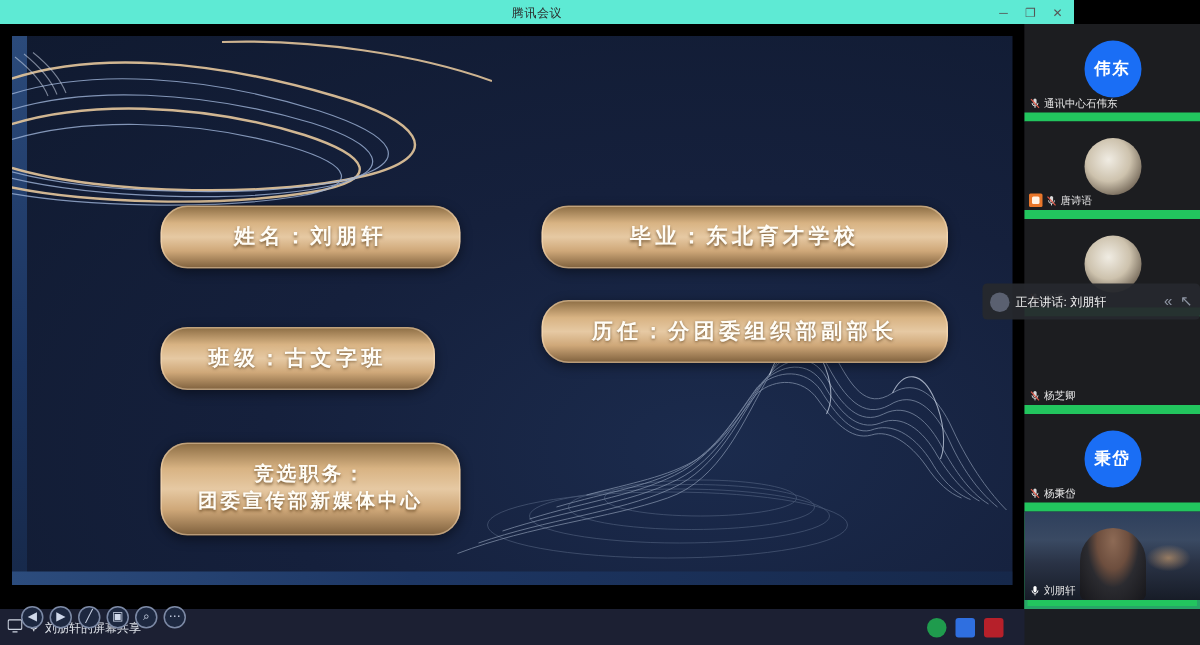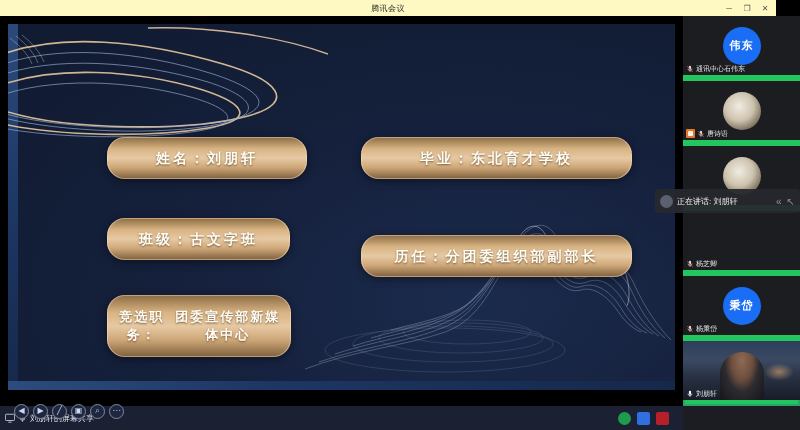--- a/index.html
+++ b/index.html
@@ -1,22 +1,22 @@
 <!DOCTYPE html>
 <html><head>
 <meta charset="utf-8">
 <style>
   * { margin:0; padding:0; box-sizing:border-box; }
   html,body { width:800px; height:430px; overflow:hidden; background:#000; }
   body { font-family:"Liberation Sans","DejaVu Sans",sans-serif; }
 
   
   #titlebar{
-    position:absolute; left:0; top:0; width:776px; height:16px;
-    background:#fef9c3; display:flex; align-items:center; justify-content:center;
+    position:absolute; left:0; top:0; width:716px; height:16px;
+    background:#5eead4; display:flex; align-items:center; justify-content:center;
   }
   #titlebar .t-title{ font-size:8px; color:#2b2b2b; letter-spacing:.4px; }
   #titlebar .wctrl{ position:absolute; right:2px; top:0; height:16px; display:flex; }
   #titlebar .wctrl .wbtn{
     width:18px; height:16px; display:flex; align-items:center; justify-content:center;
     font-size:8px; color:#555;
   }
 
   
   #stage{
@@ -48,22 +48,22 @@
     padding:4px 6px;
   }
   .pill span{
     color:#fffdf7; font-size:14px; font-weight:bold; letter-spacing:3px;
     text-shadow:0 1px 2px rgba(90,60,25,.75);
     line-height:1.35; font-family:"DejaVu Sans","Liberation Sans",sans-serif;
   }
   #pill-name     { left:99px;  top:113px; width:200px; height:42px; }
   #pill-school   { left:353px; top:113px; width:271px; height:42px; }
   #pill-class    { left:99px;  top:194px; width:183px; height:42px; }
-  #pill-history  { left:353px; top:211px; width:271px; height:42px; }
-  #pill-position { left:99px;  top:271px; width:184px; height:62px; flex-direction:row; }
+  #pill-history  { left:353px; top:176px; width:271px; height:42px; }
+  #pill-position { left:99px;  top:271px; width:200px; height:62px; flex-direction:column; }
   #pill-position span{ font-size:13px; letter-spacing:2px; }
 
   
   #annot-toolbar{
     position:absolute; left:14px; top:385px; width:110px; height:20px;
     display:flex; align-items:center; gap:4px; z-index:6;
   }
   .abtn{
     width:15px; height:15px; border-radius:50%;
     border:1px solid #7d8aa6; background:#1d2840;

